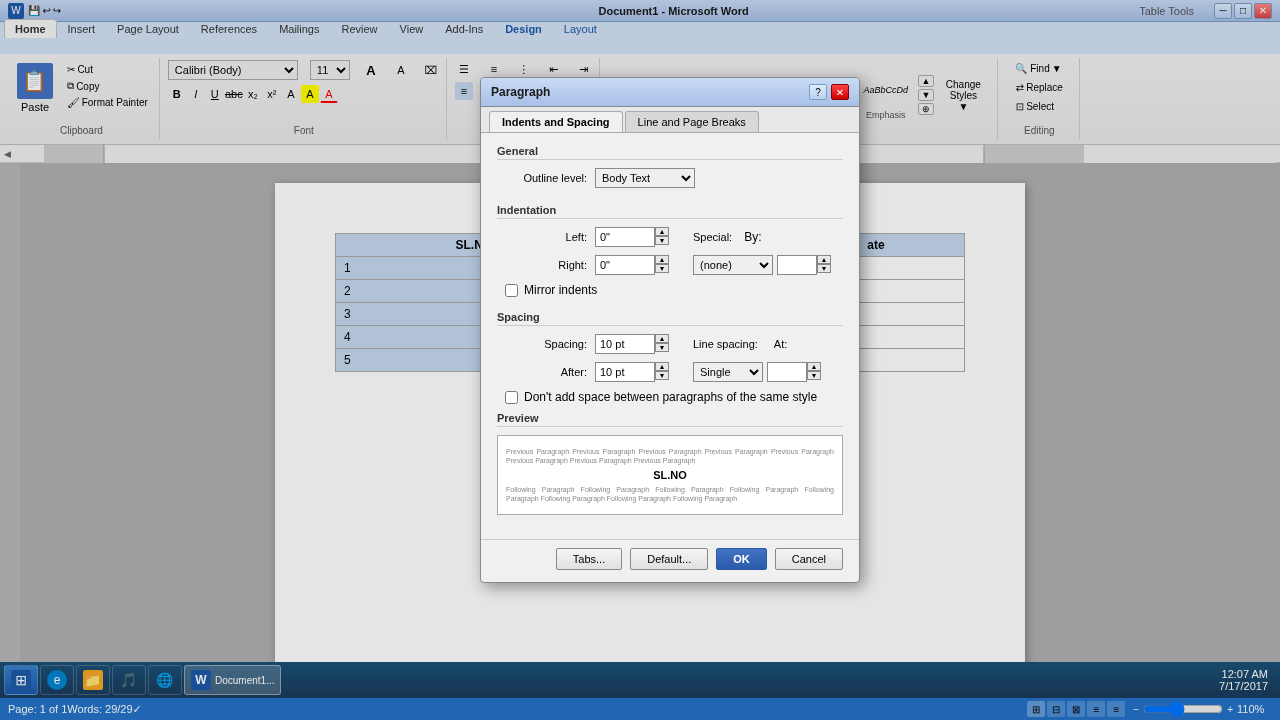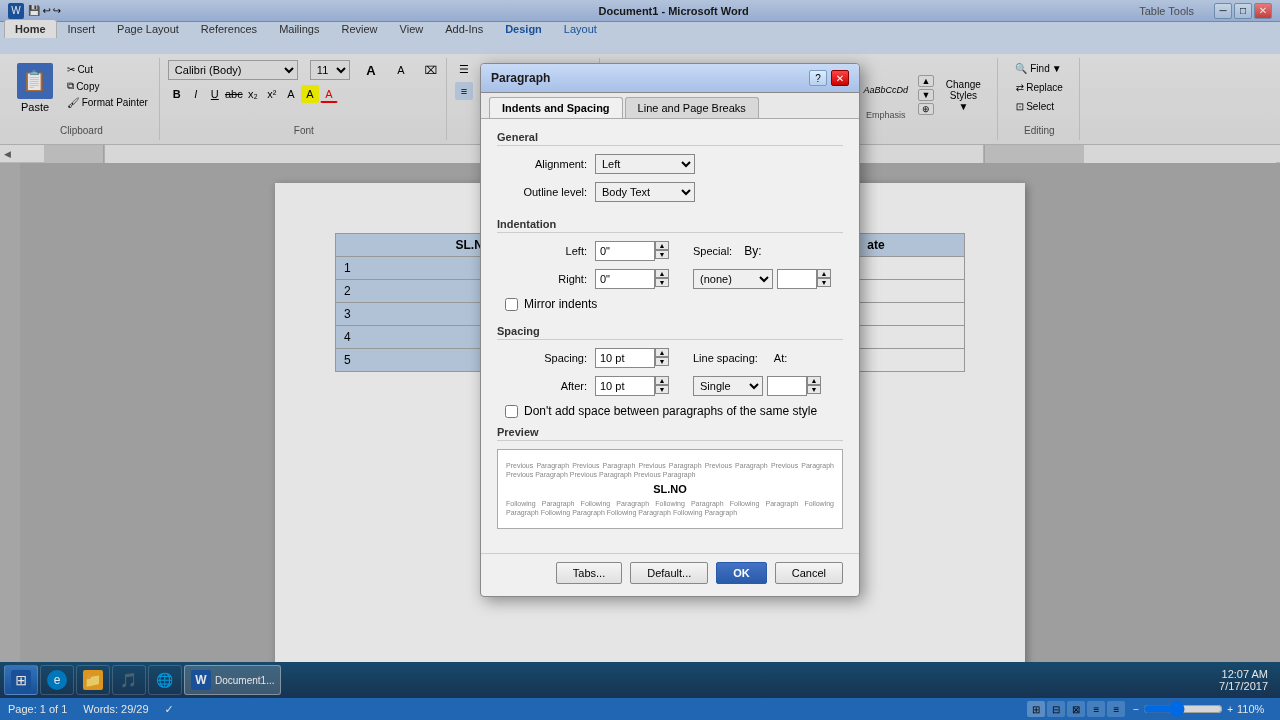--- a/index.html
+++ b/index.html
@@ -57,21 +57,21 @@
     .doc-page { flex: 1; background: #b0b0b0; display: flex; justify-content: center; padding-top: 20px; overflow: hidden; position: relative; }
     .page { background: white; width: 750px; min-height: 400px; box-shadow: 2px 2px 8px rgba(0,0,0,0.3); padding: 40px 60px; position: relative; }
 
     
     .doc-table { border-collapse: collapse; width: 100%; margin-top: 10px; }
     .doc-table th, .doc-table td { border: 1px solid #aaa; padding: 4px 8px; font-size: 12px; }
     .doc-table th { background: #c6d9f0; font-weight: bold; }
     .doc-table td.selected { background: #c6d9f0; }
 
     
-    .status-bar { height: 22px; background: #2472c8; display: flex; align-items: center; padding: 0 8px; gap: 16px; position: absolute; bottom: 0; width: 100%; }
+    .status-bar { height: 22px; background: #2472c8; display: flex; align-items: center; padding: 0 8px; position: absolute; bottom: 0; width: 100%; }
     .status-item { color: white; font-size: 11px; }
     .status-right { margin-left: auto; display: flex; align-items: center; gap: 8px; }
     .zoom-control { display: flex; align-items: center; gap: 4px; }
     .zoom-slider { width: 80px; height: 12px; }
 
     
     .taskbar { height: 36px; background: linear-gradient(to bottom, #1a5278, #1a3a5c); display: flex; align-items: center; padding: 0 4px; gap: 2px; position: absolute; bottom: 22px; width: 100%; z-index: 5; }
     .taskbar-btn { height: 30px; padding: 0 6px; display: flex; align-items: center; gap: 4px; border: 1px solid rgba(255,255,255,0.2); border-radius: 3px; cursor: pointer; color: white; font-size: 11px; }
     .taskbar-icon { width: 20px; height: 20px; border-radius: 2px; display: flex; align-items: center; justify-content: center; }
     .taskbar-time { color: white; font-size: 11px; text-align: right; margin-left: auto; padding-right: 8px; }
@@ -343,29 +343,20 @@
 
     <div class="dialog-tabs">
       <div class="dialog-tab active">Indents and Spacing</div>
       <div class="dialog-tab">Line and Page Breaks</div>
     </div>
 
     <div class="dialog-body">
 
       <div class="section-label">General</div>
       <div class="form-row">
-        <div class="form-label">Alignment:</div>
-        <select class="form-select">
-          <option>Left</option>
-          <option>Center</option>
-          <option>Right</option>
-          <option>Justified</option>
-        </select>
-      </div>
-      <div class="form-row">
         <div class="form-label">Outline level:</div>
         <select class="form-select">
           <option>Body Text</option>
           <option>Level 1</option>
           <option>Level 2</option>
         </select>
       </div>
 
       <div style="height:8px;"></div>
 

